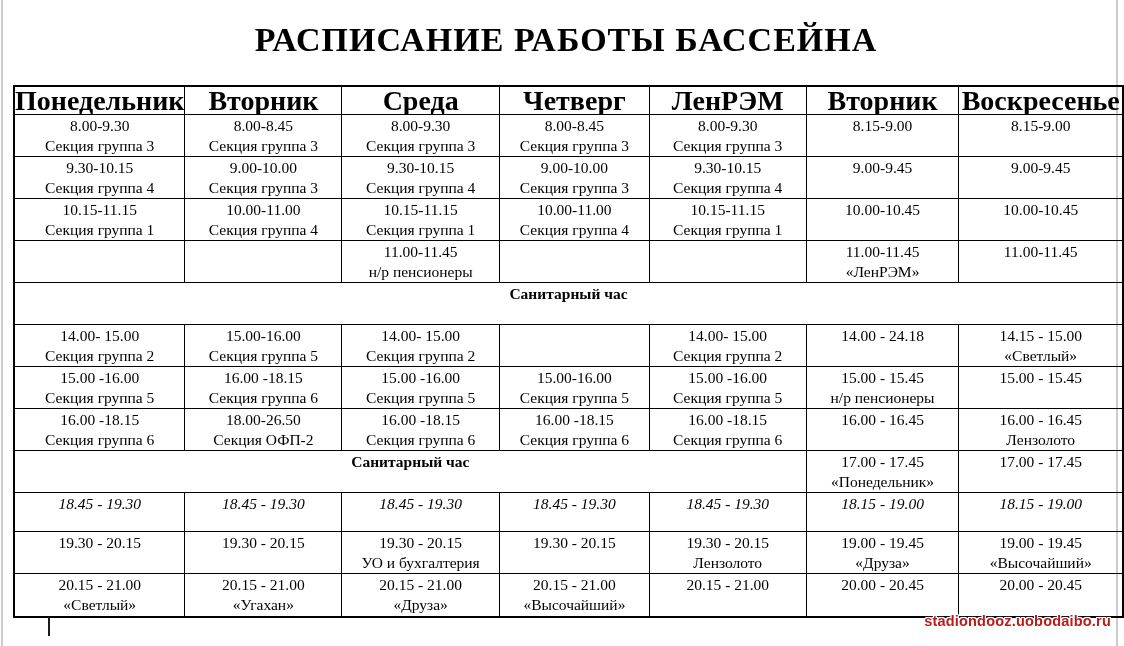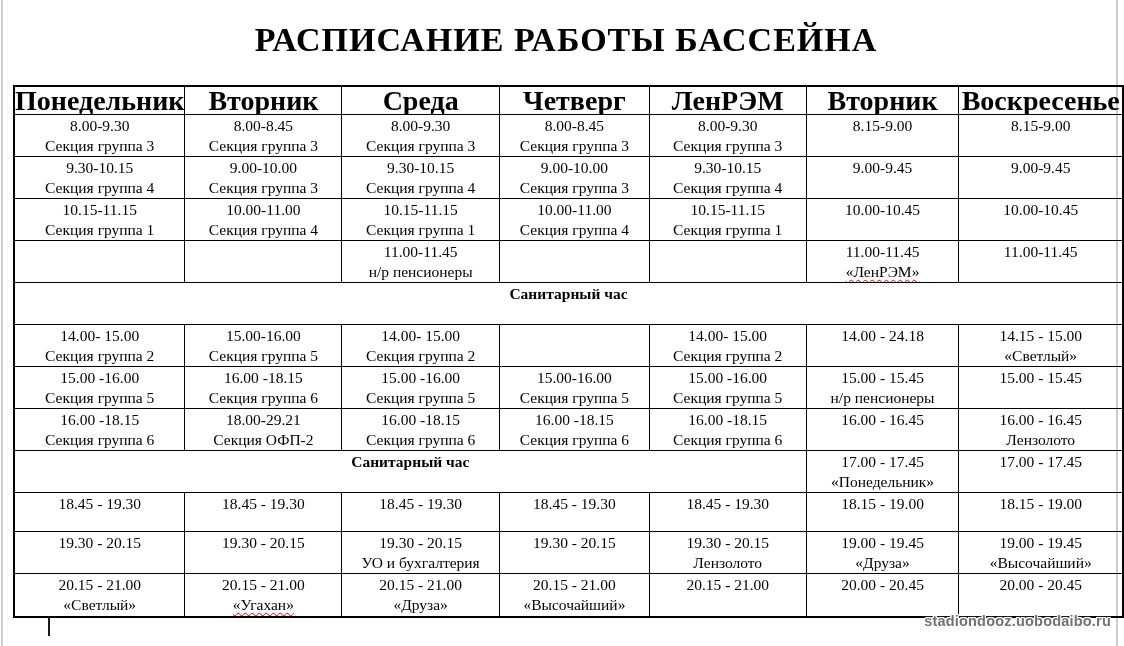--- a/index.html
+++ b/index.html
@@ -28,31 +28,30 @@
   table.sched td{
     font-size:15.5px;line-height:20px;padding-top:1px;
   }
   td.san{
     font-weight:bold;font-size:21px;line-height:24px;padding-top:3px;
     text-align:center;
   }
   td.san-shift-1{padding-left:20px;}
   td.san-shift-2{padding-left:272px;}
   .sq{
-    text-decoration:underline;
     text-decoration-color:#e00000;
     text-decoration-style:wavy;
     text-decoration-thickness:1px;
     text-underline-offset:2px;
   }
   .caret{position:absolute;left:48px;top:617px;width:2px;height:19px;background:#1a1a1a;}
   .watermark{
     position:absolute;top:613px;right:13px;
     font-family:"Liberation Sans", sans-serif;font-weight:bold;font-size:14.5px;
-    color:#737373;letter-spacing:0.2px;
+    color:#b91c1c;letter-spacing:0.2px;
     text-shadow:-1px -1px 0 #fff,1px -1px 0 #fff,-1px 1px 0 #fff,1px 1px 0 #fff,
                 -1px 0 0 #fff,1px 0 0 #fff,0 -1px 0 #fff,0 1px 0 #fff,0 0 3px #fff;
   }
 </style>
 </head>
 <body>
 
 <div class="edge left"></div>
 <div class="edge right"></div>
 
@@ -240,21 +239,21 @@
         <td>
           <div>15.00 - 15.45</div>
         </td>
       </tr>
       <tr style="height: 40px;">
         <td>
           <div>16.00 -18.15</div>
           <div>Секция группа 6</div>
         </td>
         <td>
-          <div>18.00-29.21</div>
+          <div>18.00-26.50</div>
           <div>Секция ОФП-2</div>
         </td>
         <td>
           <div>16.00 -18.15</div>
           <div>Секция группа 6</div>
         </td>
         <td>
           <div>16.00 -18.15</div>
           <div>Секция группа 6</div>
         </td>
@@ -275,21 +274,21 @@
           <div>Санитарный час</div>
         </td>
         <td>
           <div>17.00 - 17.45</div>
           <div>«Понедельник»</div>
         </td>
         <td>
           <div>17.00 - 17.45</div>
         </td>
       </tr>
-      <tr style="height: 39px;">
+      <tr style="height: 39px; font-style: italic;">
         <td>
           <div>18.45 - 19.30</div>
         </td>
         <td>
           <div>18.45 - 19.30</div>
         </td>
         <td>
           <div>18.45 - 19.30</div>
         </td>
         <td>

